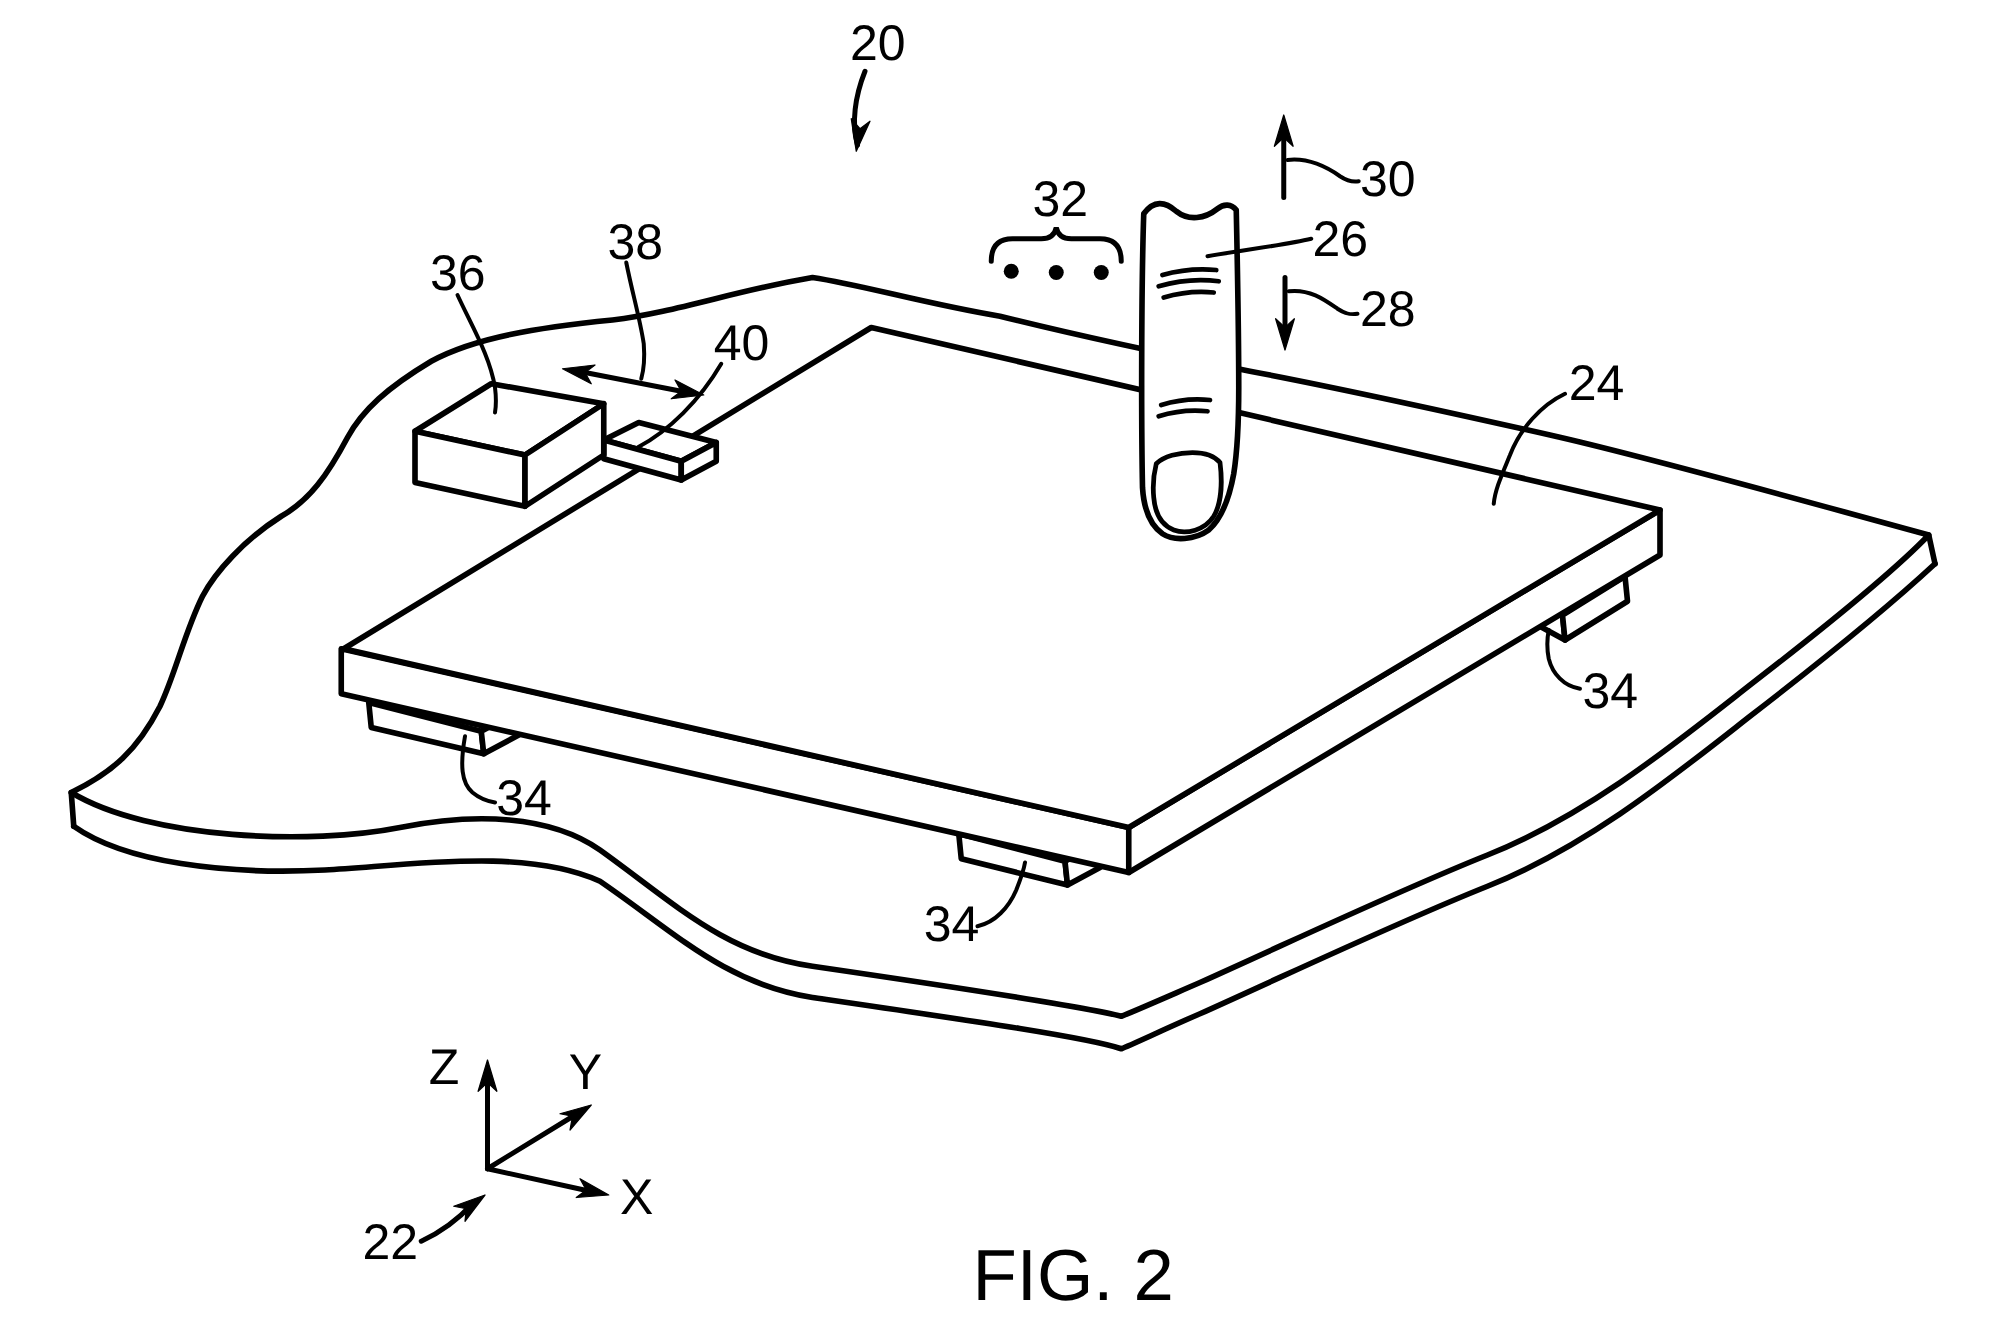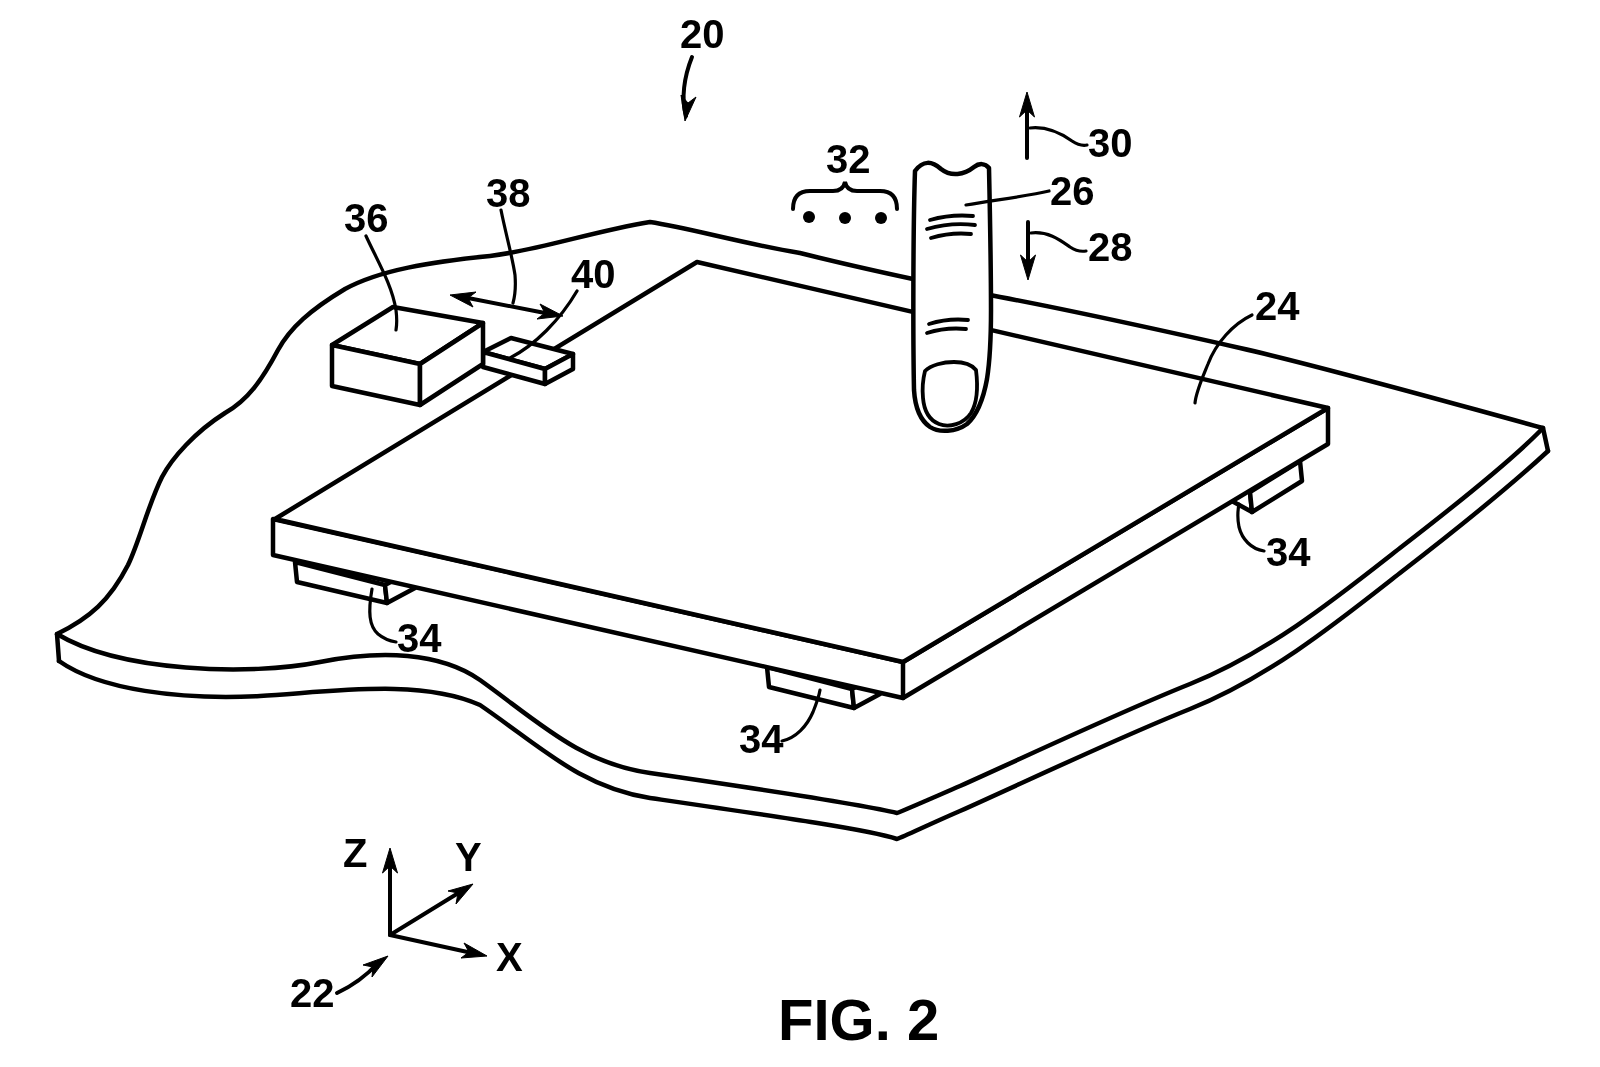--- a/index.html
+++ b/index.html
@@ -6,21 +6,20 @@
     margin: 0;
     padding: 0;
     background: #ffffff;
   }
   .stage {
     position: relative;
     width: 1600px;
     height: 1067px;
     background: #ffffff;
     overflow: hidden;
-    font-weight: bold;
   }
   svg { display: block; }
   .outline {
     fill: #ffffff;
     stroke: #000000;
     stroke-width: 4.5;
     stroke-linejoin: round;
     stroke-linecap: round;
   }
   .thickline {

